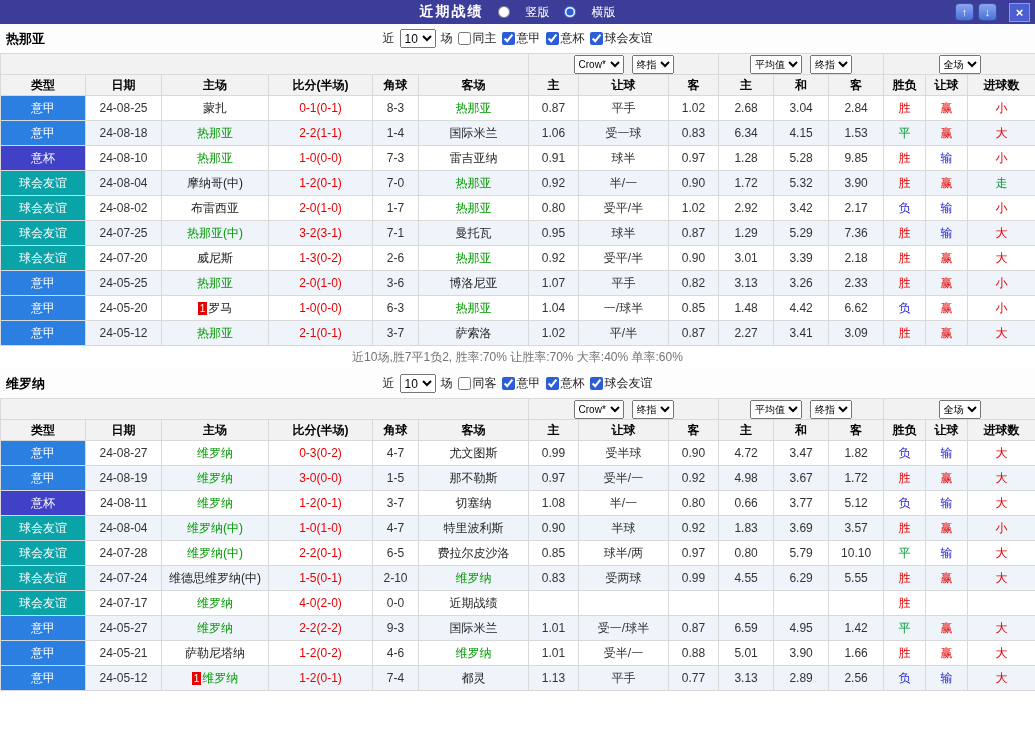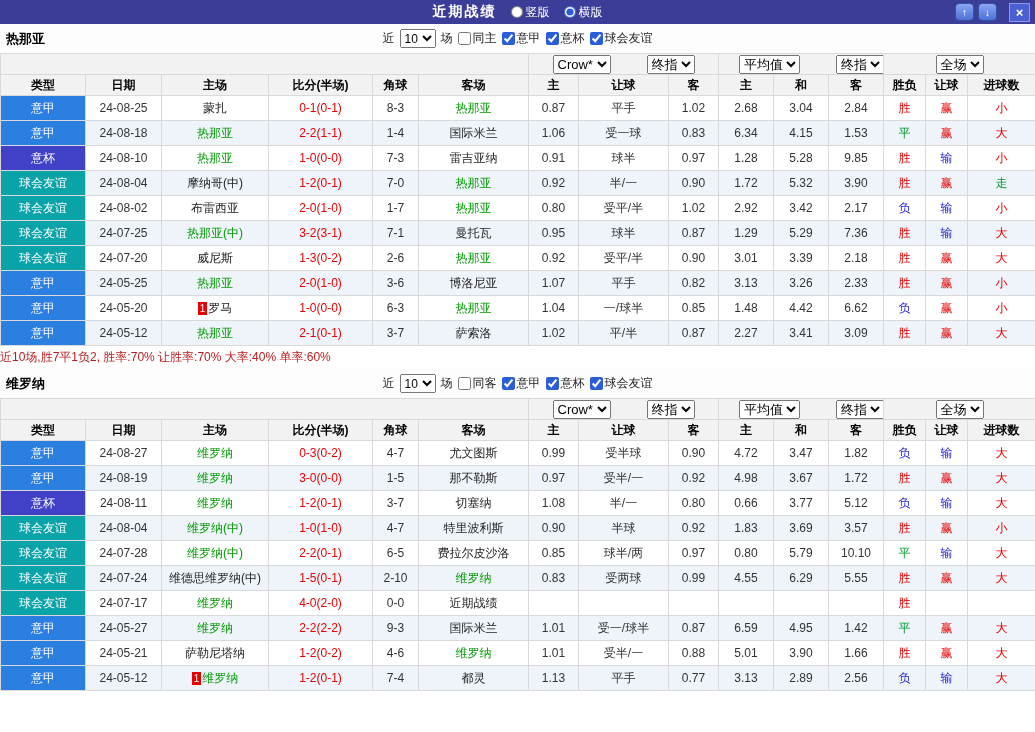--- a/index.html
+++ b/index.html
@@ -2,55 +2,55 @@
 <html><head>
 <meta charset="utf-8">
 <style>
   *{margin:0;padding:0;box-sizing:border-box}
   html,body{background:#fff}
   body{width:1035px;font-family:"Liberation Sans","DejaVu Sans",sans-serif;font-size:12px;color:#222}
   
   .titlebar{height:24px;background:#3c3c99;position:relative;display:flex;align-items:center;color:#fff}
   .titlebar-center{position:absolute;left:0;right:0;display:flex;justify-content:center;align-items:center;gap:14px}
   .title{font-size:14px;font-weight:bold;letter-spacing:2px}
-  .radio{display:inline-flex;align-items:center;gap:3px;font-size:12px;cursor:pointer}
+  .radio{display:inline-flex;align-items:center;gap:16px;font-size:12px;cursor:pointer}
   .radio input{width:12px;height:12px;accent-color:#2b5dd7}
   .win-buttons{position:absolute;right:5px;display:flex;align-items:center;gap:4px}
   .nav-btn{width:19px;height:18px;border-radius:4px;background:linear-gradient(#8aa6f2,#4a6fd8);border:1px solid #36519f;
     color:#fff;font-size:11px;font-weight:bold;line-height:16px;text-align:center;cursor:pointer}
   .close-btn{width:21px;height:19px;margin-left:8px;background:#4a5fd0;border:1px solid #8c9ae6;
     color:#fff;font-size:13px;font-weight:bold;line-height:17px;text-align:center;cursor:pointer}
   
   .filter-row{height:29px;position:relative;display:flex;align-items:center;background:#fdfdfd}
   .team-label{position:absolute;left:6px;font-weight:bold;font-size:13px;color:#000}
   .filter-controls{margin:0 auto;display:flex;align-items:center;gap:5px}
   .filter-controls select{font-size:12px;height:19px}
   .cb{display:inline-flex;align-items:center;gap:2px;cursor:pointer}
   .cb input{width:13px;height:13px;accent-color:#2b5dd7}
   
   table{border-collapse:collapse;table-layout:fixed;width:1035px}
   td{border:1px solid #d9d9d9;text-align:center;white-space:nowrap;overflow:hidden;padding:0 2px}
   .hdr td{background:#f2f2f2;color:#000}
   .hdr1 td{height:21px}
-  .hdr1 select{font-size:13px;height:19px;margin:0 18px}
+  .hdr1 select{font-size:10px;height:19px;margin:0 4px}
   .hdr2 td{height:21px;font-weight:bold}
   tbody td{height:25px}
   tbody tr:nth-child(even){background:#eef4fa}
   .league{color:#fff}
   .lg-serie_a{background:#2a7fe0}
   .lg-cup{background:#4141c8}
   .lg-friendly{background:#0aa3a8}
   .date{color:#333}
   .team{color:#222;cursor:pointer}
   .team.focus{color:#009900}
   .score{color:#e60000;cursor:pointer}
   .corner{color:#333}
   .num{color:#333}
   .rank-badge{display:inline-block;background:#e60000;color:#fff;font-size:10px;line-height:13px;padding:0 2px;margin-right:1px}
-  .summary{height:23px;line-height:23px;color:#b91c1c;font-size:12px;background:#fff}
+  .summary{height:23px;line-height:23px;text-align:center;color:#737373;font-size:12px;background:#fff}
 </style>
 </head>
 <body>
 
 <div class="titlebar">
   <div class="titlebar-center">
     <span class="title">近期战绩</span>
     <label class="radio">
       <input type="radio" name="layout" style="">
       <span>竖版</span>

